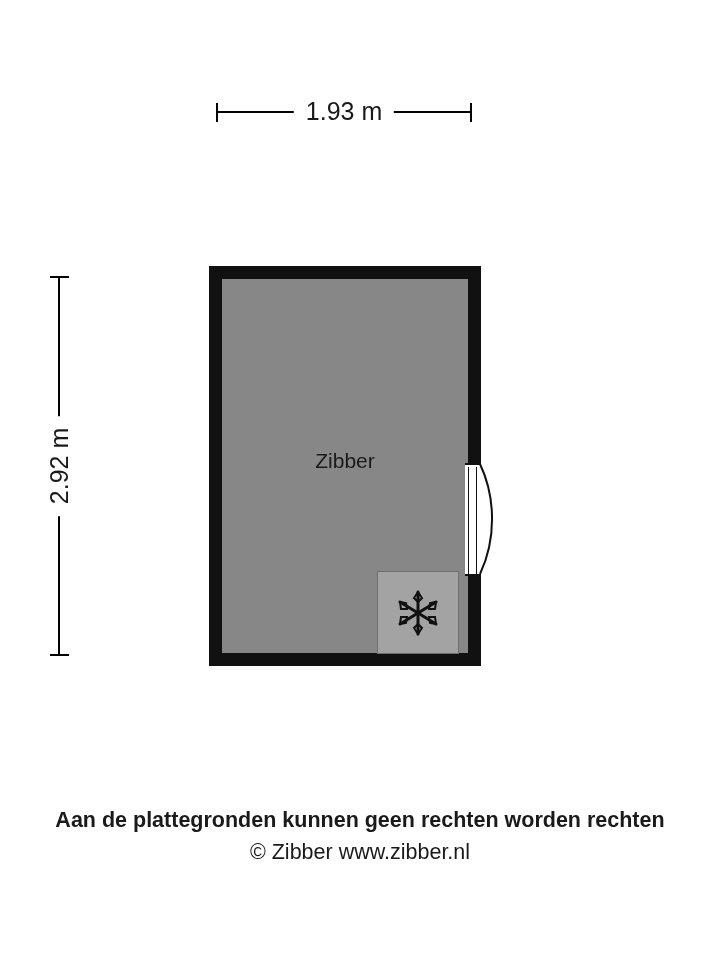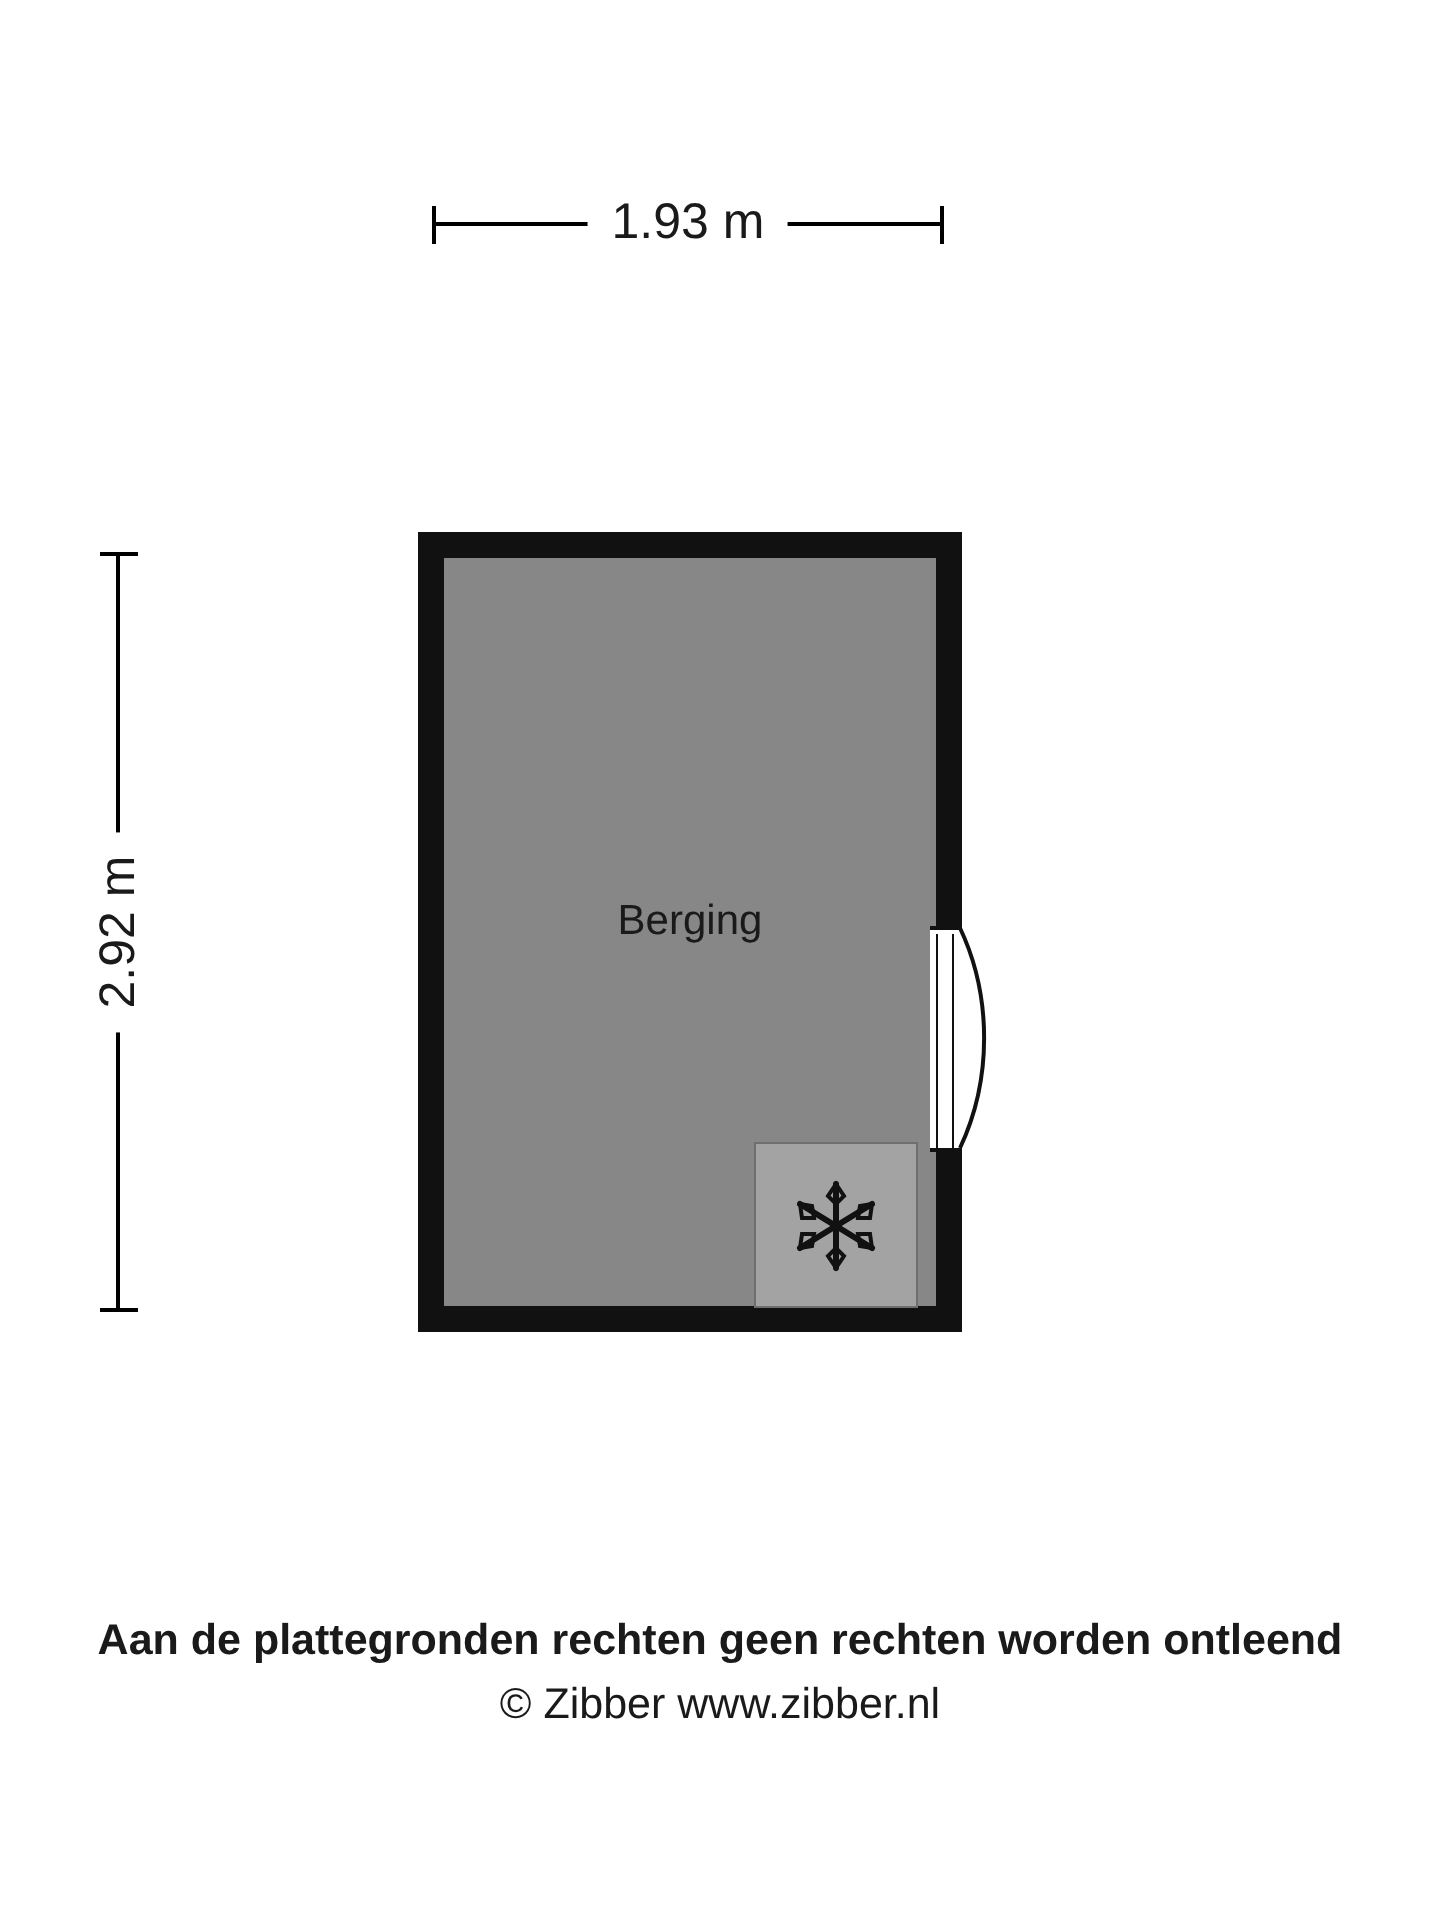--- a/index.html
+++ b/index.html
@@ -227,21 +227,21 @@
 
   <div class="dim-left">
     <div class="dim-line"></div>
     <div class="tick tick-top"></div>
     <div class="tick tick-bottom"></div>
     <div class="dim-label">2.92 m</div>
   </div>
 
   <div class="room">
     <div class="room-floor"></div>
-    <div class="room-label">Berging</div>
+    <div class="room-label">Zibber</div>
   </div>
 
   <div class="door-gap"></div>
   <div class="door-swing">
     <svg width="92" height="112" viewBox="0 0 92 112">
       <path d="M1 1 A 90 110 0 0 1 1 111" fill="none" stroke="#111111" stroke-width="2"></path>
       <line x1="1" y1="1" x2="1" y2="111" stroke="#111111" stroke-width="0"></line>
     </svg>
   </div>
 
@@ -262,17 +262,17 @@
           <path d="M41 34 L35 33 L34 27 L40 27 Z"></path>
           <path d="M23 44 L19 38 L23 34 L27 38 Z"></path>
           <path d="M5 34 L6 27 L12 27 L11 33 Z"></path>
           <path d="M5 12 L11 13 L12 19 L6 19 Z"></path>
         </g>
       </svg>
     </div>
   </div>
 
   <div class="footer">
-    <div class="line1">Aan de plattegronden rechten geen rechten worden ontleend</div>
+    <div class="line1">Aan de plattegronden kunnen geen rechten worden rechten</div>
     <div class="line2">© Zibber www.zibber.nl</div>
   </div>
 
 </div>
 
 </body></html>

